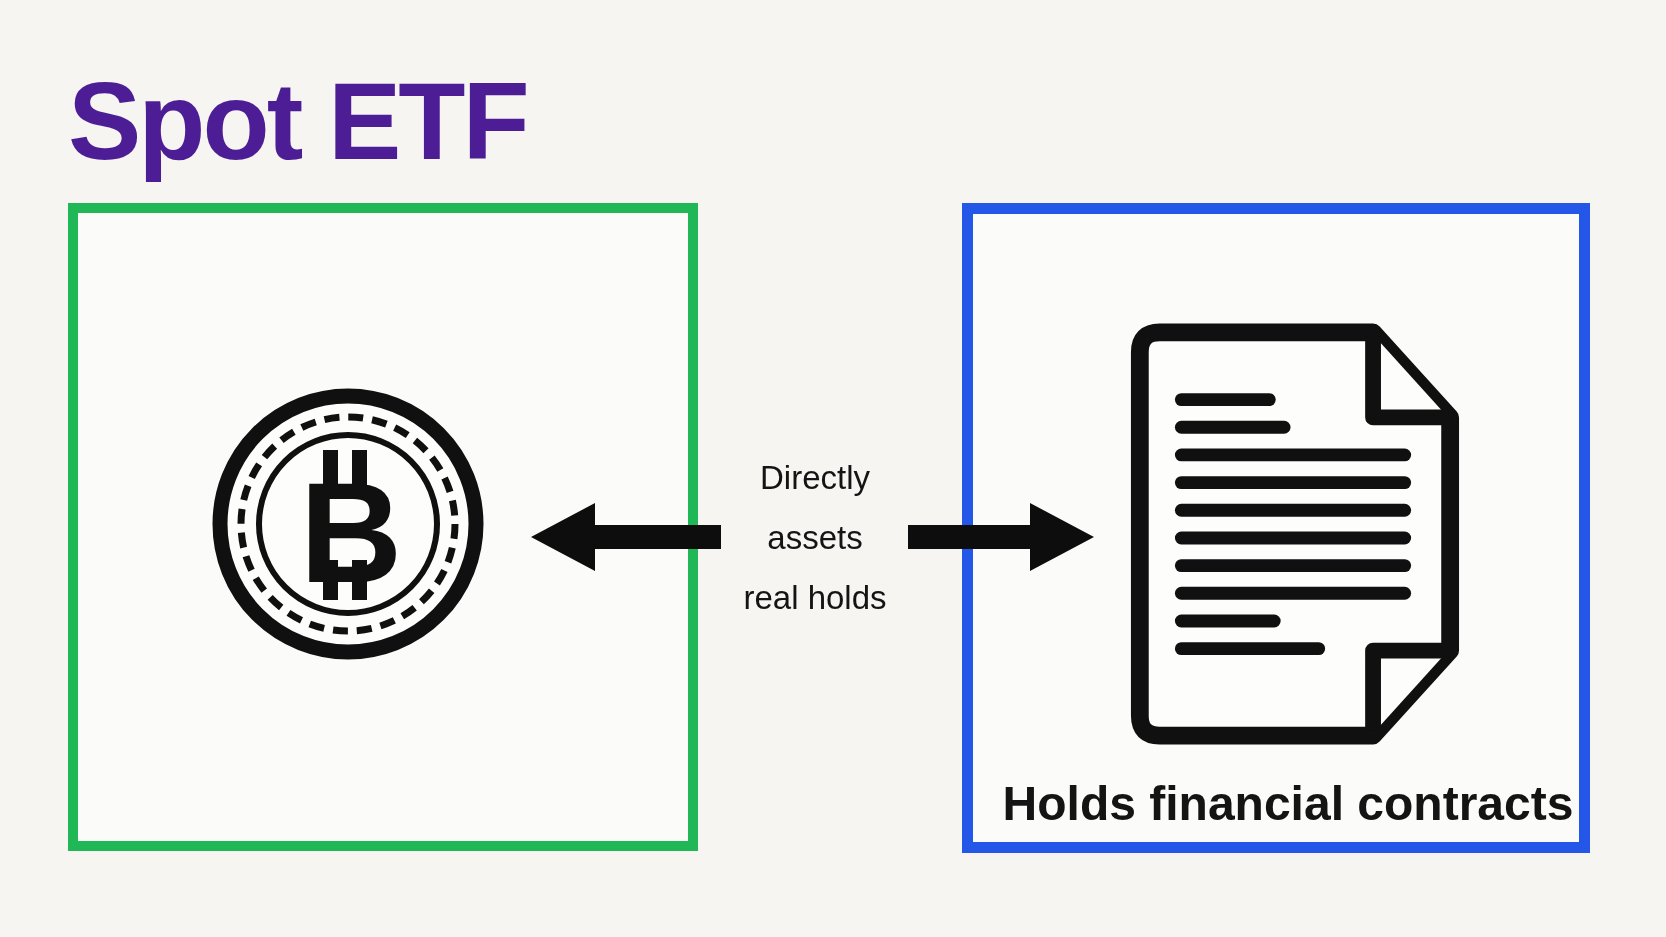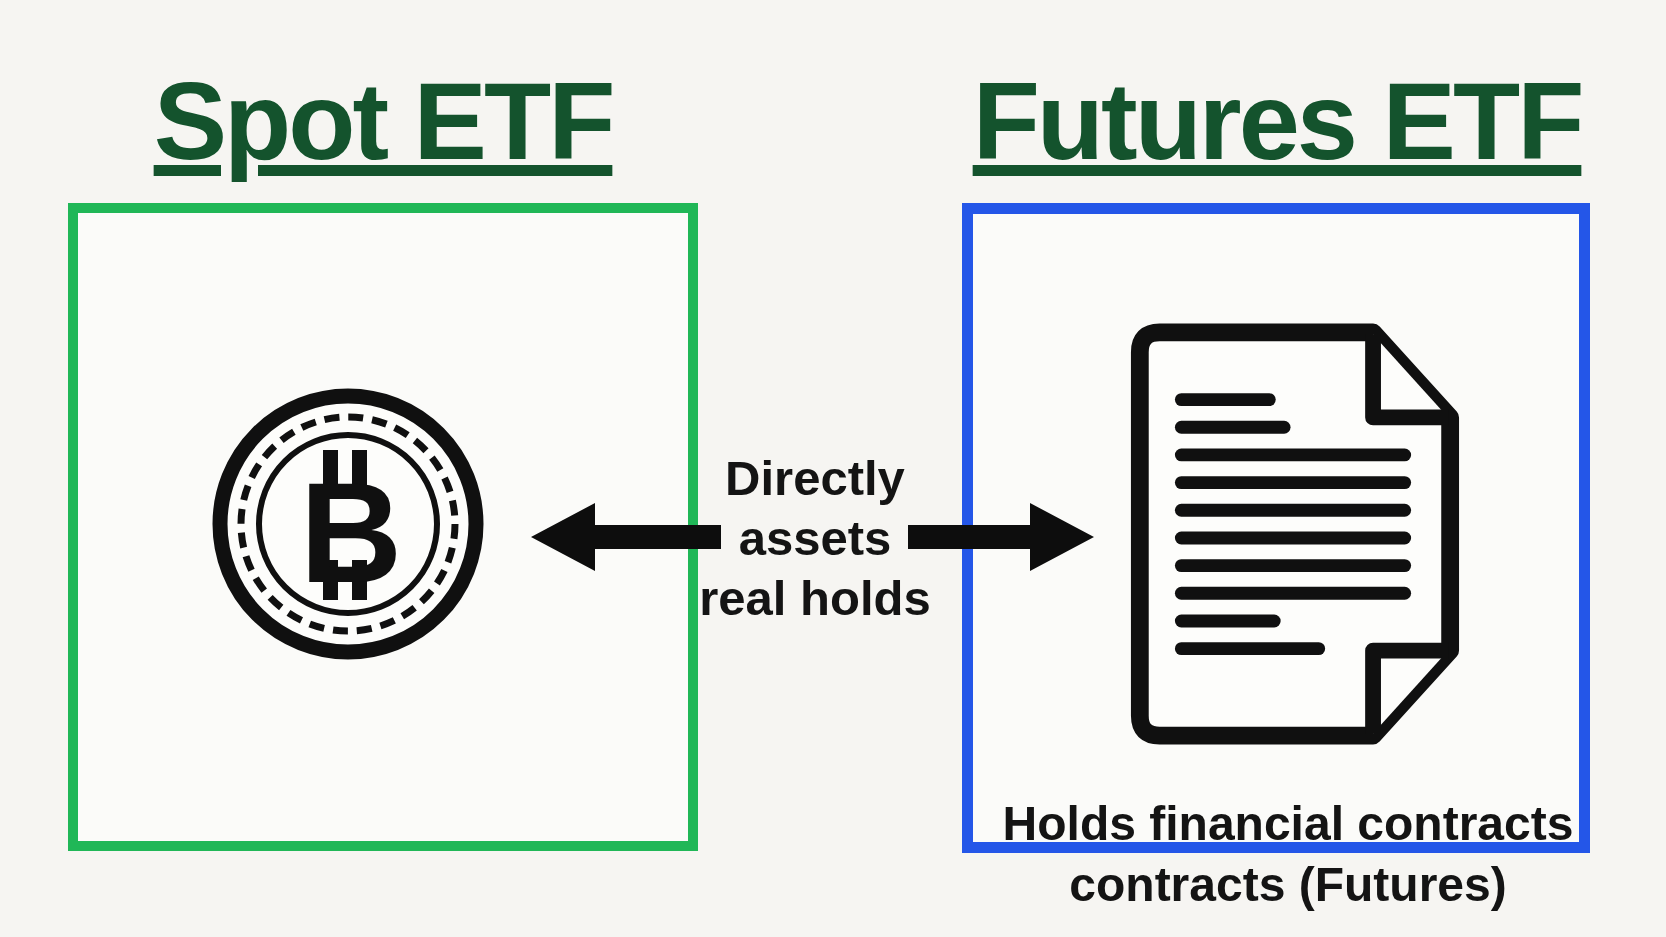--- a/index.html
+++ b/index.html
@@ -16,28 +16,26 @@
     position: relative;
     width: 1666px;
     height: 937px;
     background: #f6f5f2;
     overflow: hidden;
   }
   .title {
     position: absolute;
     top: 58px;
     width: 630px;
-    text-align: center;
     font-size: 110px;
     font-weight: 700;
     letter-spacing: -3px;
-    color: #14532d;
+    color: #4c1d95;
     white-space: nowrap;
     line-height: 1.15;
-    text-decoration: underline;
   }
   .title-left  { left: 68px; }
   .title-right { left: 962px; }
   .panel {
     position: absolute;
     box-sizing: border-box;
     background: #fbfbf9;
     z-index: 1;
   }
   .panel-left {
@@ -66,47 +64,45 @@
     position: absolute;
     z-index: 4;
   }
   .arrow-left  { left: 531px; top: 503px; }
   .arrow-right { left: 908px; top: 503px; }
   .connector-label {
     position: absolute;
     left: 640px; top: 448px;
     width: 350px;
     text-align: center;
-    font-size: 49px;
+    font-size: 33px;
     line-height: 60px;
-    font-weight: 700;
+    font-weight: 400;
     color: #141414;
     z-index: 3;
   }
   .panel-caption {
     position: absolute;
     left: 948px; top: 773px;
     width: 680px;
     text-align: center;
     font-size: 48px;
     line-height: 61px;
     font-weight: 700;
     color: #141414;
     z-index: 6;
     white-space: nowrap;
-    margin-top: 20px;
   }
 </style>
 </head>
 <body>
 
 <div class="stage" style="background-color: rgb(246, 245, 242);">
 
   <div class="title title-left">Spot ETF</div>
-  <div class="title title-right">Futures ETF</div>
 
   <div class="panel panel-left" style="border-color: rgb(32, 183, 87);"></div>
 
   <div class="panel panel-right" style="border-color: rgb(36, 86, 232);"></div>
 
   <div class="coin-wrap">
     <svg width="272" height="272" viewBox="0 0 272 272">
       <circle cx="136" cy="136" r="128" fill="#fdfdfb" stroke="#101010" stroke-width="15"></circle>
       <circle cx="136" cy="136" r="107" fill="none" stroke="#101010" stroke-width="7" stroke-dasharray="15 9"></circle>
       <circle cx="136" cy="136" r="89" fill="none" stroke="#101010" stroke-width="6"></circle>
@@ -148,16 +144,15 @@
   </svg>
 
   <div class="connector-label">
     <div>Directly</div>
     <div>assets</div>
     <div>real holds</div>
   </div>
 
   <div class="panel-caption">
     <div>Holds financial contracts</div>
-    <div>contracts (Futures)</div>
   </div>
 
 </div>
 
 </body></html>

